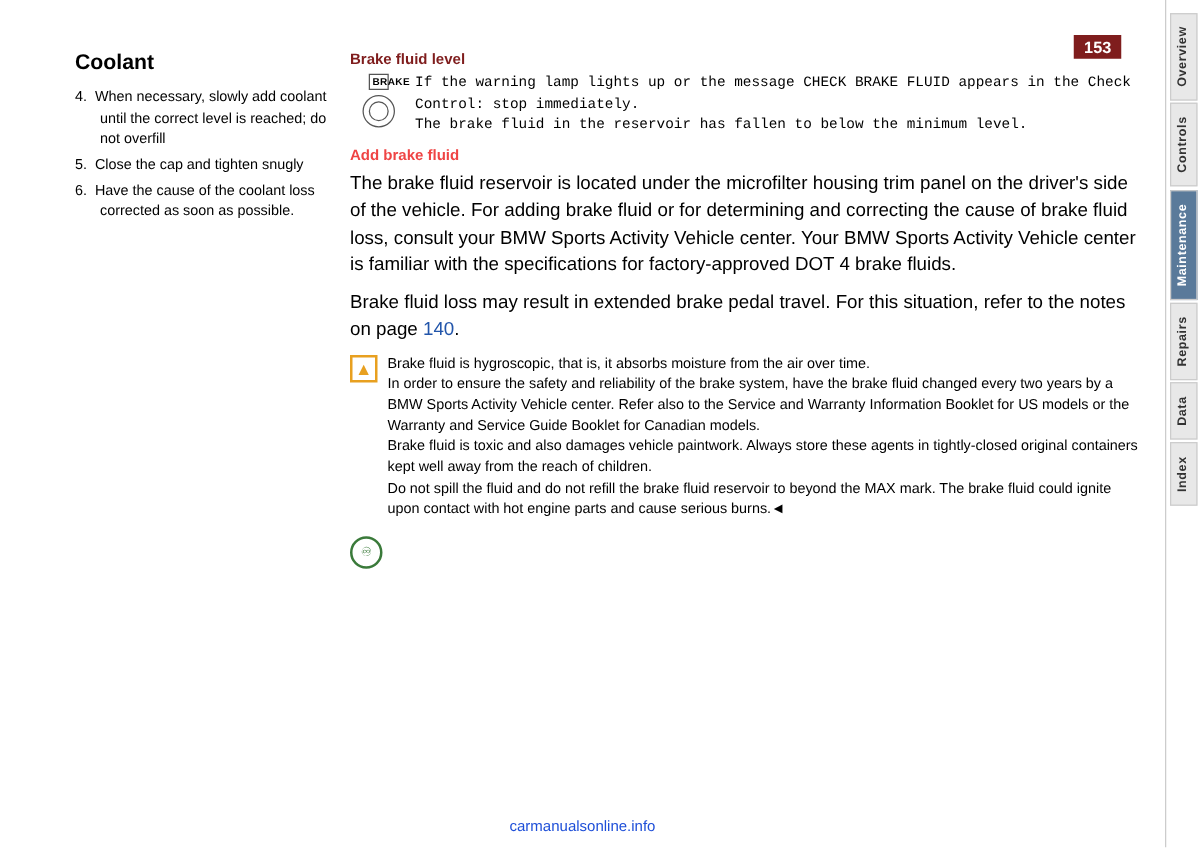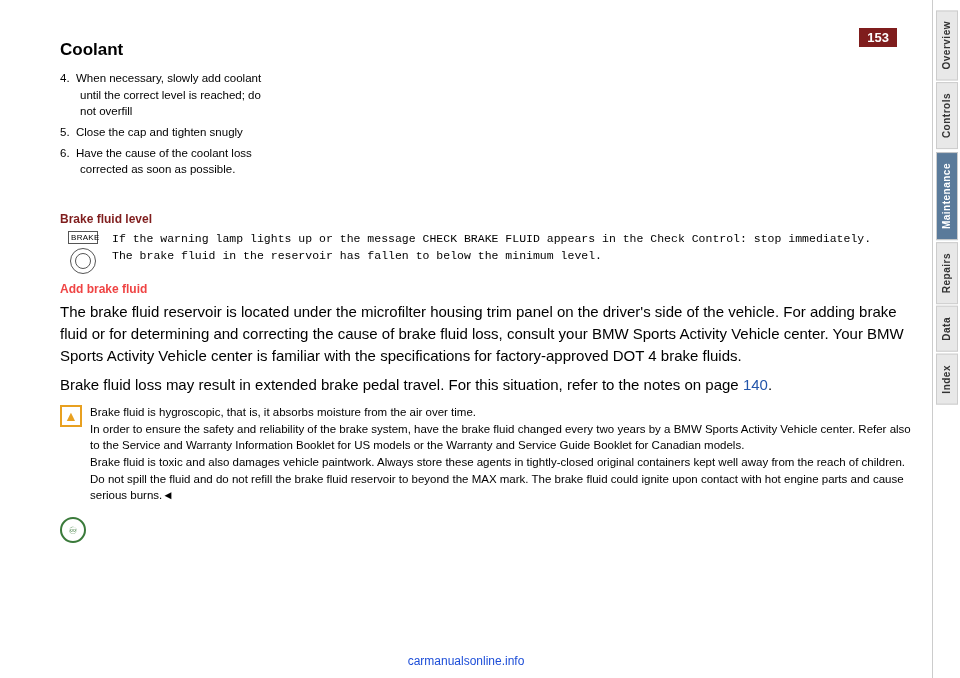--- a/index.html
+++ b/index.html
@@ -67,23 +67,21 @@
       color: #fff;
       padding: 2px 8px;
       font-size: 13px;
       font-weight: bold;
       margin-left: 12px;
     }
 
     
     .columns {
       display: flex;
-      gap: 30px;
       margin-top: 10px;
-      flex-direction: column;
     }
 
     .left-col {
       width: 220px;
       flex-shrink: 0;
     }
 
     .right-col {
       flex: 1;
     }
@@ -216,25 +214,25 @@
       flex-direction: column;
       align-items: center;
       gap: 2px;
       width: 46px;
       flex-shrink: 0;
     }
 
     .brake-label {
       border: 1.5px solid #555;
       font-size: 8px;
-      font-weight: normal;
+      font-weight: bold;
       padding: 1px 2px;
       letter-spacing: 0.3px;
       text-align: center;
-      width: 30px;
+      width: 16px;
     }
 
     .min-circle-icon {
       width: 26px;
       height: 26px;
       border: 1.5px solid #555;
       border-radius: 50%;
       display: flex;
       align-items: center;
       justify-content: center;

